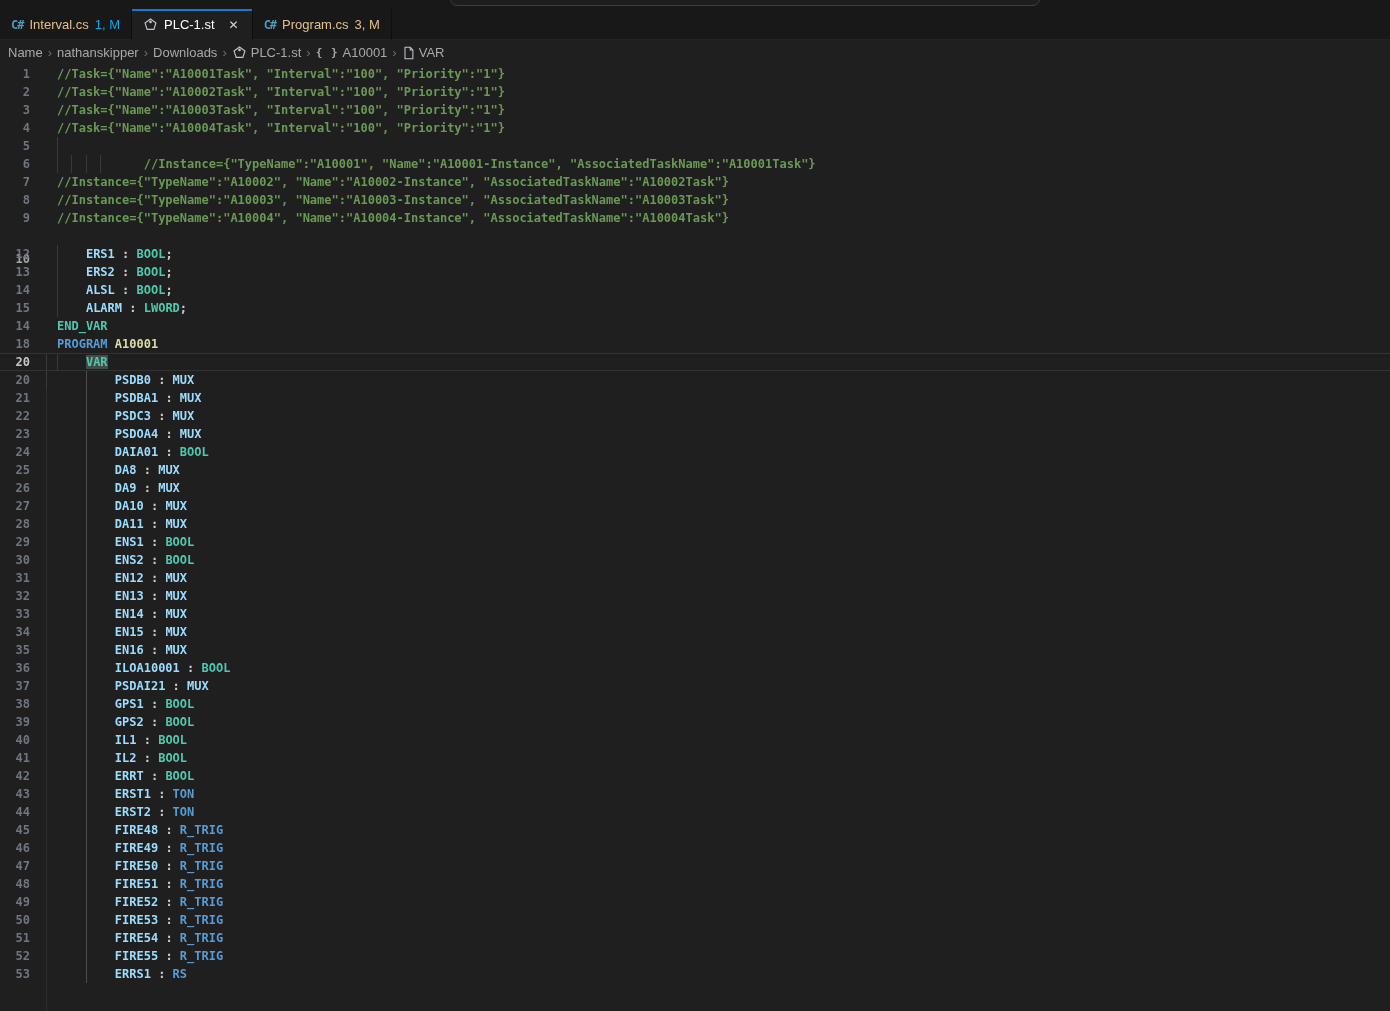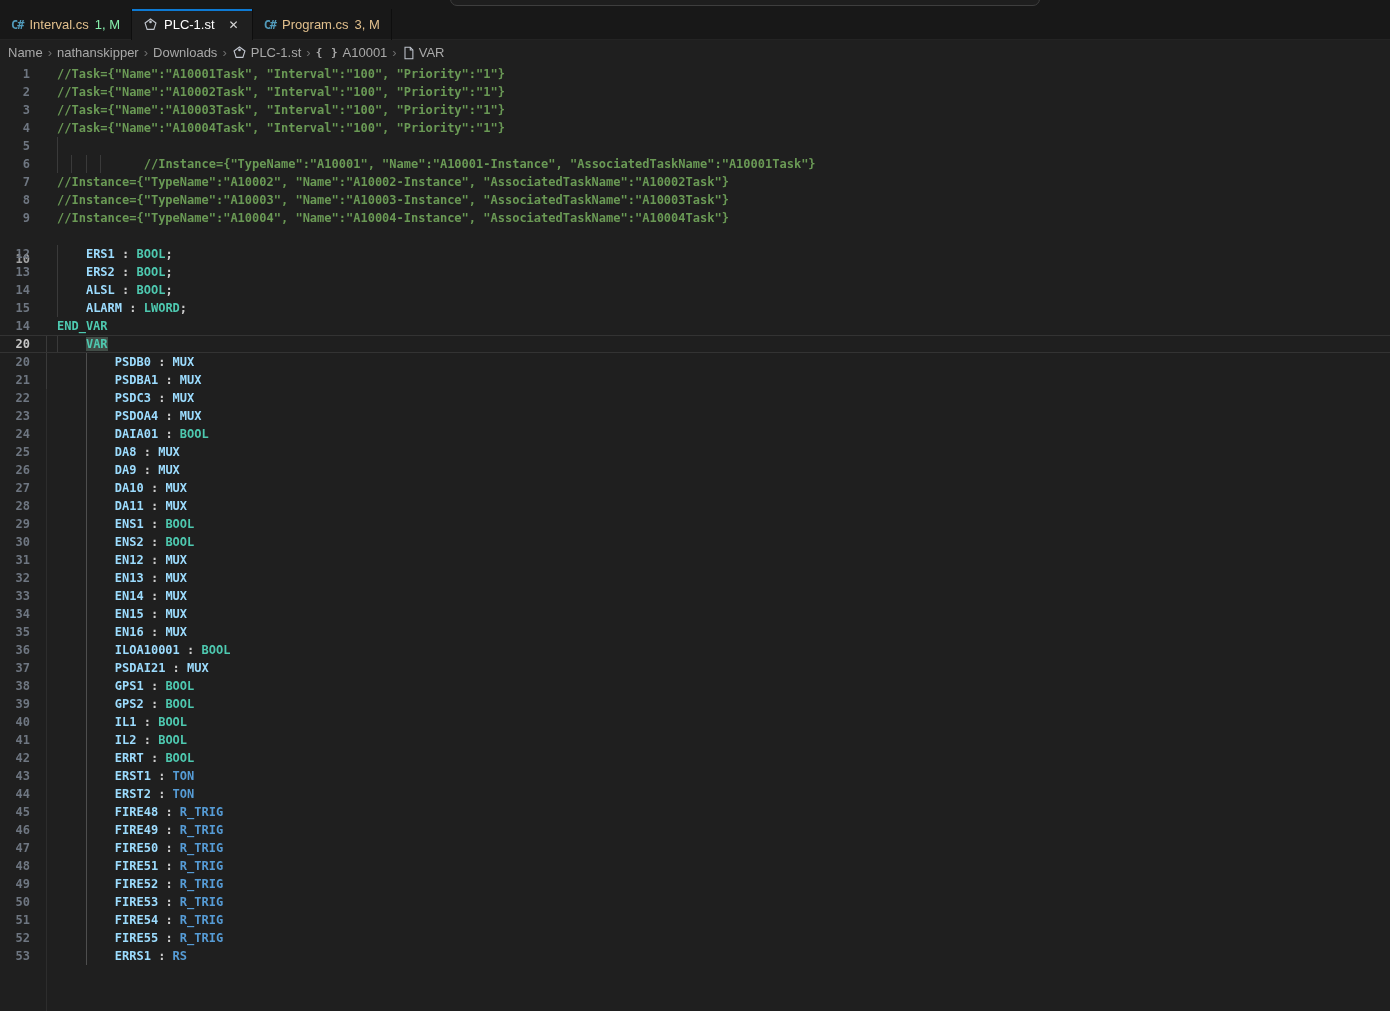--- a/index.html
+++ b/index.html
@@ -39,21 +39,21 @@
 <body>
 
 <div class="window">
   <div class="titlebar">
     <div class="cmdbox"></div>
   </div>
   <div class="tabbar">
       <div class="tab">
         <span class="csicon">C#</span>
         <span style="color: rgb(226, 192, 141);">Interval.cs</span>
-        <span style="color: #86efac;">1, M</span>
+        <span style="color: #0ea5e9;">1, M</span>
       </div>
       <div class="tab active">
         <span>
           <svg class="icon-svg" width="15" height="15" viewBox="0 0 16 16">
             <path d="M8 2.1 L13.8 6.4 L11.6 13.2 L4.4 13.2 L2.2 6.4 Z" fill="none" stroke="#c0c5ce" stroke-width="1.2"></path>
             <circle cx="8" cy="5.2" r="1.4" fill="#c0c5ce"></circle>
           </svg>
         </span>
         <span style="color: rgb(255, 255, 255);">PLC-1.st</span>
         <span class="close">✕</span>
@@ -113,20 +113,21 @@
       <div class="line"><i class="guide" style="left: 57px; background: rgb(58, 58, 58);"></i><i class="guide" style="left: 71px; background: rgb(58, 58, 58);"></i><i class="guide" style="left: 86px; background: rgb(58, 58, 58);"></i><i class="guide" style="left: 100px; background: rgb(58, 58, 58);"></i><span class="num" style="color: rgb(110, 118, 129);">6</span><span class="codetext"><span>            </span><span style="color: rgb(106, 153, 85);">//Instance={"TypeName":"A10001", "Name":"A10001-Instance", "AssociatedTaskName":"A10001Task"}</span></span></div>
       <div class="line"><span class="num" style="color: rgb(110, 118, 129);">7</span><span class="codetext"><span style="color: rgb(106, 153, 85);">//Instance={"TypeName":"A10002", "Name":"A10002-Instance", "AssociatedTaskName":"A10002Task"}</span></span></div>
       <div class="line"><span class="num" style="color: rgb(110, 118, 129);">8</span><span class="codetext"><span style="color: rgb(106, 153, 85);">//Instance={"TypeName":"A10003", "Name":"A10003-Instance", "AssociatedTaskName":"A10003Task"}</span></span></div>
       <div class="line"><span class="num" style="color: rgb(110, 118, 129);">9</span><span class="codetext"><span style="color: rgb(106, 153, 85);">//Instance={"TypeName":"A10004", "Name":"A10004-Instance", "AssociatedTaskName":"A10004Task"}</span></span></div>
       <div class="line"><span class="num" style="color: #a3a3a3; margin-top: 23px;">10</span><span class="codetext"></span></div>
       <div class="line"><i class="guide" style="left: 57px; background: rgb(58, 58, 58);"></i><span class="num" style="color: rgb(110, 118, 129);">12</span><span class="codetext"><span>    </span><span style="color: rgb(156, 220, 254);">ERS1</span><span style="color: rgb(204, 204, 204);"> : </span><span style="color: rgb(78, 201, 176);">BOOL</span><span style="color: rgb(204, 204, 204);">;</span></span></div>
       <div class="line"><i class="guide" style="left: 57px; background: rgb(58, 58, 58);"></i><span class="num" style="color: rgb(110, 118, 129);">13</span><span class="codetext"><span>    </span><span style="color: rgb(156, 220, 254);">ERS2</span><span style="color: rgb(204, 204, 204);"> : </span><span style="color: rgb(78, 201, 176);">BOOL</span><span style="color: rgb(204, 204, 204);">;</span></span></div>
       <div class="line"><i class="guide" style="left: 57px; background: rgb(58, 58, 58);"></i><span class="num" style="color: rgb(110, 118, 129);">14</span><span class="codetext"><span>    </span><span style="color: rgb(156, 220, 254);">ALSL</span><span style="color: rgb(204, 204, 204);"> : </span><span style="color: rgb(78, 201, 176);">BOOL</span><span style="color: rgb(204, 204, 204);">;</span></span></div>
       <div class="line"><i class="guide" style="left: 57px; background: rgb(58, 58, 58);"></i><span class="num" style="color: rgb(110, 118, 129);">15</span><span class="codetext"><span>    </span><span style="color: rgb(156, 220, 254);">ALARM</span><span style="color: rgb(204, 204, 204);"> : </span><span style="color: rgb(78, 201, 176);">LWORD</span><span style="color: rgb(204, 204, 204);">;</span></span></div>
       <div class="line"><span class="num" style="color: rgb(110, 118, 129);">14</span><span class="codetext"><span style="color: rgb(78, 201, 176);">END_VAR</span></span></div>
+      <div class="line"><span class="num" style="color: rgb(110, 118, 129);">18</span><span class="codetext"><span style="color: rgb(86, 156, 214);">PROGRAM</span><span> </span><span style="color: rgb(220, 220, 170);">A10001</span></span></div>
       <div class="line current"><i class="guide" style="left: 46px; background: rgb(58, 58, 58);"></i><i class="guide" style="left: 57px; background: rgb(58, 58, 58);"></i><span class="num" style="color: rgb(198, 198, 198);">20</span><span class="codetext"><span>    </span><span style="color: rgb(78, 201, 176); background: rgb(65, 77, 71);">VAR</span></span></div>
       <div class="line"><i class="guide" style="left: 46px; background: rgb(58, 58, 58);"></i><i class="guide" style="left: 86px; background: rgb(78, 78, 78);"></i><span class="num" style="color: rgb(110, 118, 129);">20</span><span class="codetext"><span>        </span><span style="color: rgb(156, 220, 254);">PSDB0</span><span style="color: rgb(204, 204, 204);"> : </span><span style="color: rgb(156, 220, 254);">MUX</span></span></div>
       <div class="line"><i class="guide" style="left: 46px; background: rgb(58, 58, 58);"></i><i class="guide" style="left: 86px; background: rgb(78, 78, 78);"></i><span class="num" style="color: rgb(110, 118, 129);">21</span><span class="codetext"><span>        </span><span style="color: rgb(156, 220, 254);">PSDBA1</span><span style="color: rgb(204, 204, 204);"> : </span><span style="color: rgb(156, 220, 254);">MUX</span></span></div>
       <div class="line"><i class="guide" style="left: 46px; background: rgb(58, 58, 58);"></i><i class="guide" style="left: 86px; background: rgb(78, 78, 78);"></i><span class="num" style="color: rgb(110, 118, 129);">22</span><span class="codetext"><span>        </span><span style="color: rgb(156, 220, 254);">PSDC3</span><span style="color: rgb(204, 204, 204);"> : </span><span style="color: rgb(156, 220, 254);">MUX</span></span></div>
       <div class="line"><i class="guide" style="left: 46px; background: rgb(58, 58, 58);"></i><i class="guide" style="left: 86px; background: rgb(78, 78, 78);"></i><span class="num" style="color: rgb(110, 118, 129);">23</span><span class="codetext"><span>        </span><span style="color: rgb(156, 220, 254);">PSDOA4</span><span style="color: rgb(204, 204, 204);"> : </span><span style="color: rgb(156, 220, 254);">MUX</span></span></div>
       <div class="line"><i class="guide" style="left: 46px; background: rgb(58, 58, 58);"></i><i class="guide" style="left: 86px; background: rgb(78, 78, 78);"></i><span class="num" style="color: rgb(110, 118, 129);">24</span><span class="codetext"><span>        </span><span style="color: rgb(156, 220, 254);">DAIA01</span><span style="color: rgb(204, 204, 204);"> : </span><span style="color: rgb(78, 201, 176);">BOOL</span></span></div>
       <div class="line"><i class="guide" style="left: 46px; background: rgb(58, 58, 58);"></i><i class="guide" style="left: 86px; background: rgb(78, 78, 78);"></i><span class="num" style="color: rgb(110, 118, 129);">25</span><span class="codetext"><span>        </span><span style="color: rgb(156, 220, 254);">DA8</span><span style="color: rgb(204, 204, 204);"> : </span><span style="color: rgb(156, 220, 254);">MUX</span></span></div>
       <div class="line"><i class="guide" style="left: 46px; background: rgb(58, 58, 58);"></i><i class="guide" style="left: 86px; background: rgb(78, 78, 78);"></i><span class="num" style="color: rgb(110, 118, 129);">26</span><span class="codetext"><span>        </span><span style="color: rgb(156, 220, 254);">DA9</span><span style="color: rgb(204, 204, 204);"> : </span><span style="color: rgb(156, 220, 254);">MUX</span></span></div>
       <div class="line"><i class="guide" style="left: 46px; background: rgb(58, 58, 58);"></i><i class="guide" style="left: 86px; background: rgb(78, 78, 78);"></i><span class="num" style="color: rgb(110, 118, 129);">27</span><span class="codetext"><span>        </span><span style="color: rgb(156, 220, 254);">DA10</span><span style="color: rgb(204, 204, 204);"> : </span><span style="color: rgb(156, 220, 254);">MUX</span></span></div>
       <div class="line"><i class="guide" style="left: 46px; background: rgb(58, 58, 58);"></i><i class="guide" style="left: 86px; background: rgb(78, 78, 78);"></i><span class="num" style="color: rgb(110, 118, 129);">28</span><span class="codetext"><span>        </span><span style="color: rgb(156, 220, 254);">DA11</span><span style="color: rgb(204, 204, 204);"> : </span><span style="color: rgb(156, 220, 254);">MUX</span></span></div>

